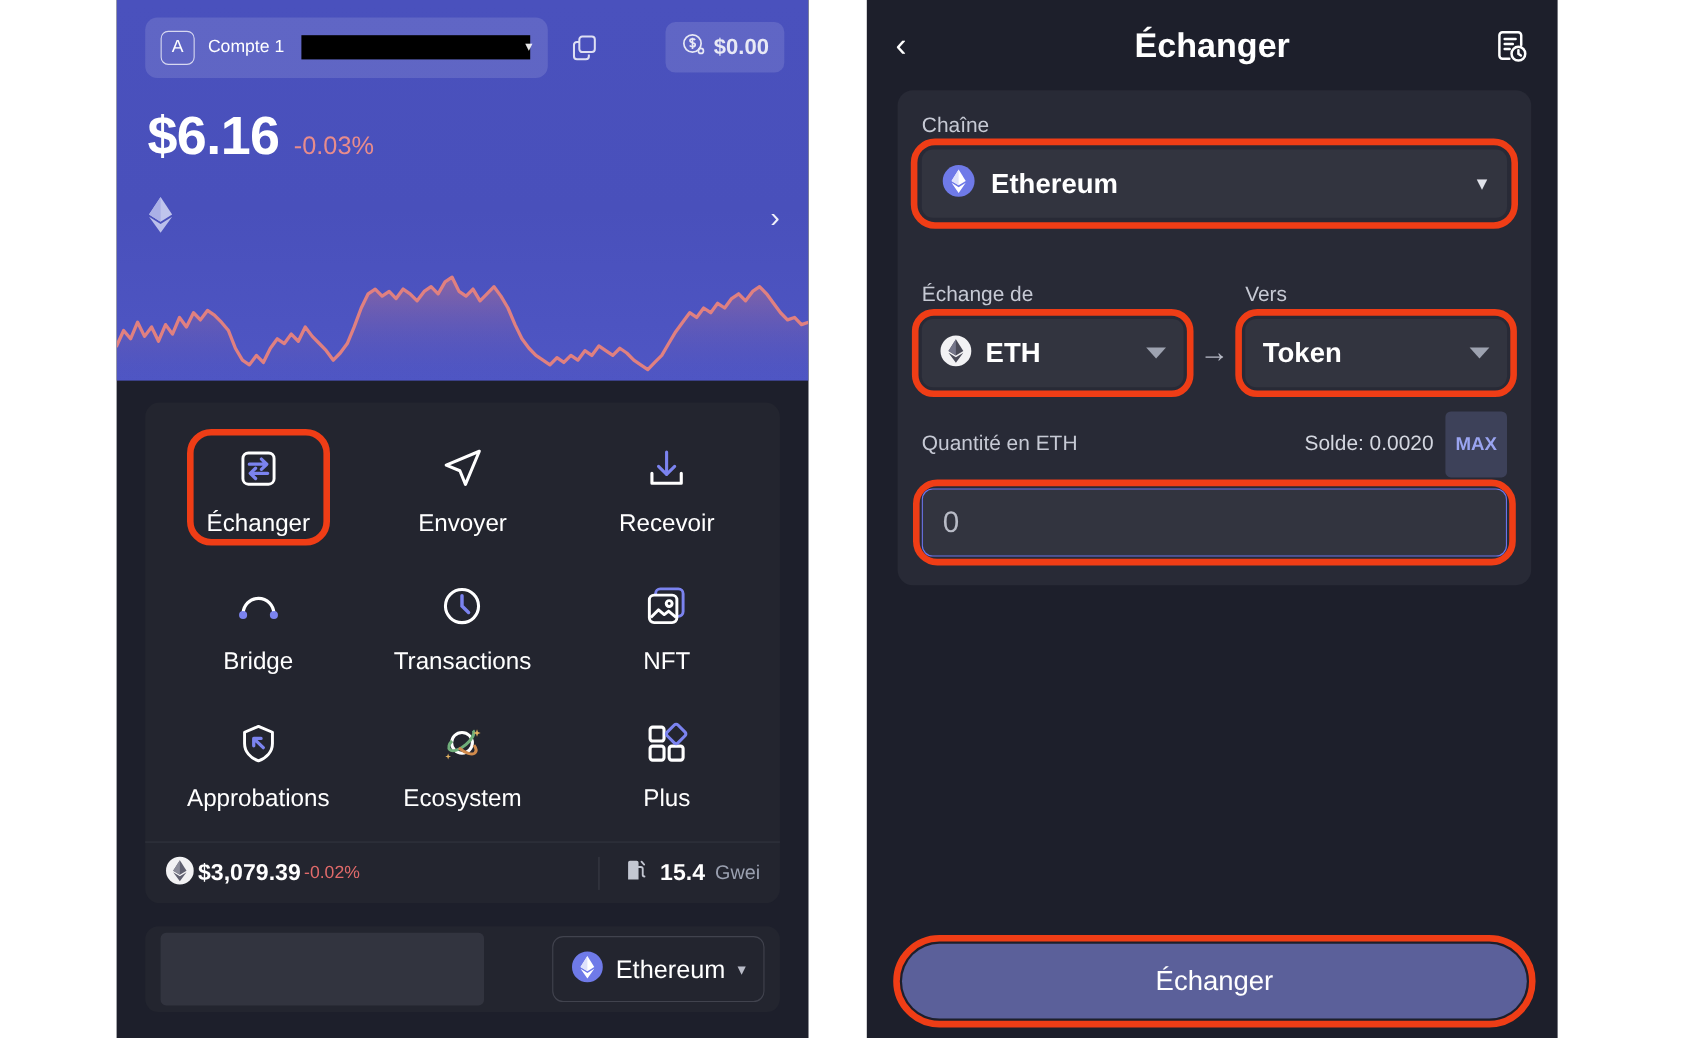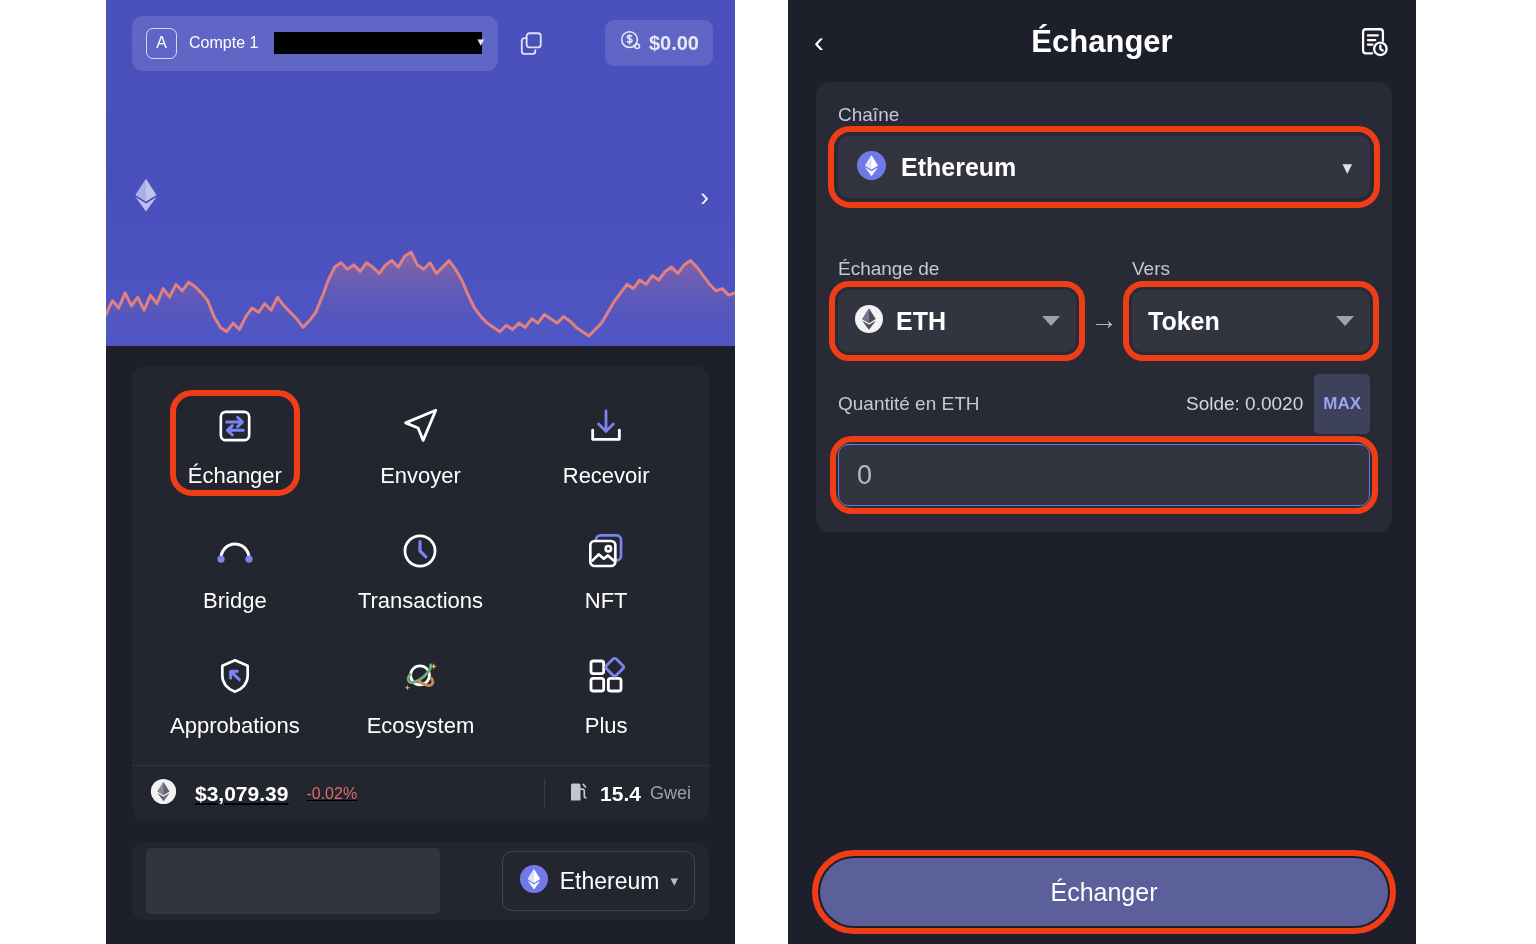--- a/index.html
+++ b/index.html
@@ -77,21 +77,21 @@
   .action-label { color: #fff; font-size: 22px; font-weight: 400; }
   .hl-swap {
     position: absolute; left: 50%; transform: translateX(-50%);
     top: -6px; width: 130px; height: 106px;
     border: 6px solid #ef3d16; border-radius: 22px; pointer-events: none;
   }
   .price-bar {
     border-top: 1px solid #33353f;
     display: flex; align-items: center; height: 56px; padding: 0 18px;
   }
-  .price-left { display: flex; align-items: center; gap: 18px; text-decoration: underline; }
+  .price-left { display: flex; align-items: center; gap: 3px; }
   .price-val { color: #fff; font-size: 21px; font-weight: 700; }
   .price-pct { color: #e06a6a; font-size: 16px; }
   .price-right { margin-left: auto; display: flex; align-items: center; gap: 9px;
                  padding-left: 22px; border-left: 1px solid #3a3c46; height: 30px; }
   .gwei-val { color: #fff; font-size: 21px; font-weight: 700; }
   .gwei-unit { color: #9aa0b0; font-size: 18px; }
 
   
   .net-footer {
     position: absolute; left: 26px; top: 842px; width: 577px; height: 78px;
@@ -219,20 +219,24 @@
             <svg width="23" height="23" viewBox="0 0 24 24" fill="none" stroke="currentColor" stroke-width="1.6">
               <circle cx="11" cy="11" r="8.2"></circle>
               <path d="M13.6 7.7c-.6-.7-1.6-1-2.6-1-1.4 0-2.4.7-2.4 1.8 0 2.3 5 1.2 5 3.6 0 1.2-1.1 1.9-2.6 1.9-1.1 0-2.1-.4-2.7-1.1M11 5.6v10.6"></path>
               <circle cx="19" cy="18" r="2.4"></circle>
             </svg>
           </span>
           <span>$0.00</span>
         </div>
       </div>
 
+      <div class="hero-balance">
+        <span class="amt">$6.16</span>
+        <span class="pct">-0.03%</span>
+      </div>
 
       <div class="hero-row2">
         <span>
           <svg width="24" height="34" viewBox="0 0 24 34">
             <path d="M12 1 L22.5 17 L12 23.5 L1.5 17 Z" fill="#c7cbef" opacity="0.95"></path>
             <path d="M12 1 L12 23.5 L1.5 17 Z" fill="#aab0e6"></path>
             <path d="M12 25.6 L22.5 19 L12 33.5 L1.5 19 Z" fill="#c7cbef" opacity="0.9"></path>
           </svg>
         </span>
         <span class="hero-chevron">›</span>

